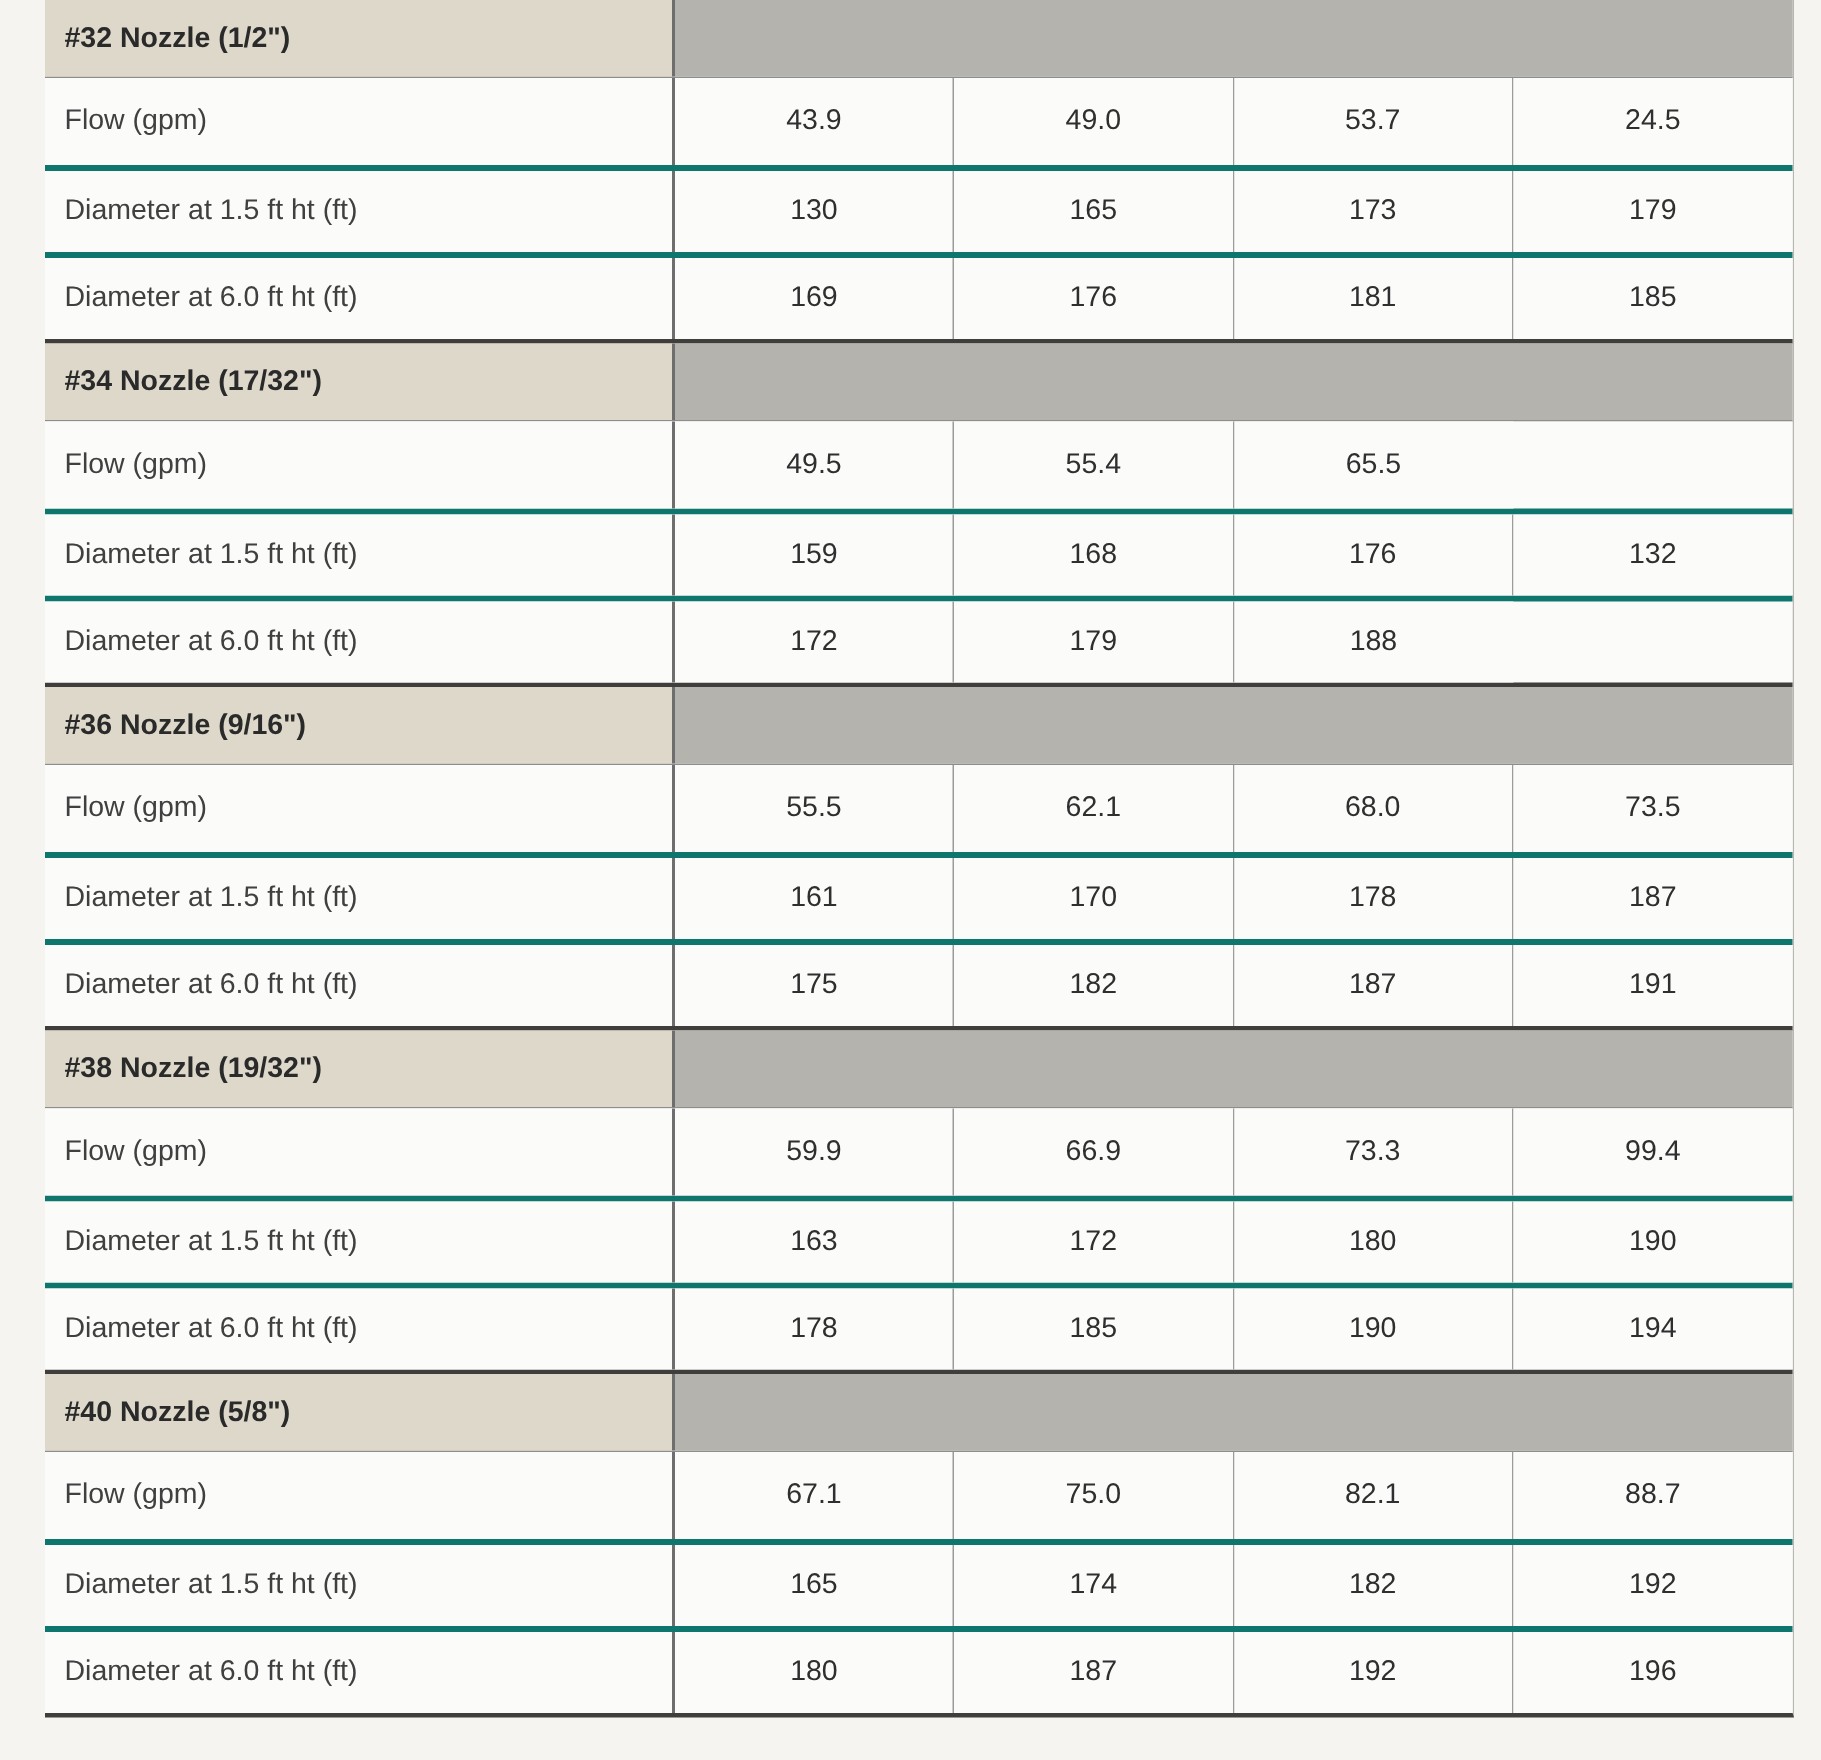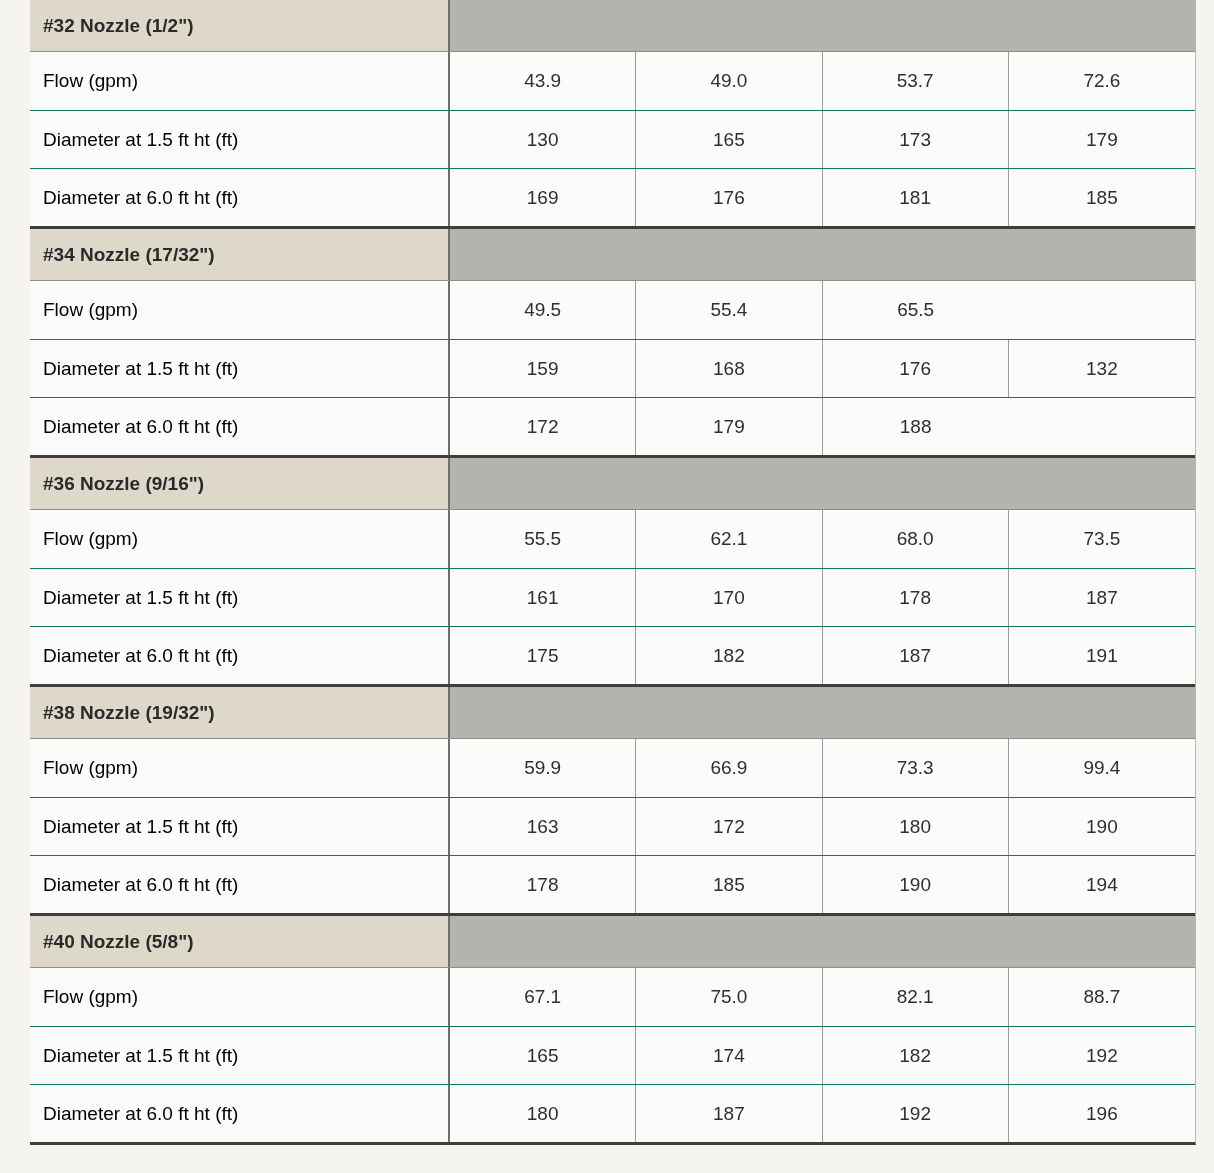--- a/index.html
+++ b/index.html
@@ -37,27 +37,27 @@
   .sec-header .header-fill {
     grid-column: 2 / -1;
     background: #b5b3ae;
   }
   .data-row {
     display: grid;
     grid-template-columns: 420px repeat(4, 1fr);
     height: 58px;
     background: #fbfbfa;
   }
-  .data-row + .data-row { border-top: 1px solid #0f766e; }
+  .data-row + .data-row { border-top: 4px solid #0f766e; }
   .data-row .label-cell {
     display: flex;
     align-items: center;
     padding-left: 13px;
     font-size: 19px;
-    color: #000000;
+    color: #404040;
     border-right: 2px solid #6e6e6e;
     background: #fbfbfa;
   }
   .data-row .value-cell {
     display: flex;
     align-items: center;
     justify-content: center;
     font-size: 19px;
     color: #2f2f2f;
     border-right: 1px solid #9b9b9b;
@@ -72,21 +72,21 @@
     <div class="section">
       <div class="sec-header">
         <div class="label-cell">#32 Nozzle (1/2")</div>
         <div class="header-fill"></div>
       </div>
       <div class="data-row">
         <div class="label-cell">Flow (gpm)</div>
         <div class="value-cell">43.9</div>
         <div class="value-cell">49.0</div>
         <div class="value-cell">53.7</div>
-        <div class="value-cell">72.6</div>
+        <div class="value-cell">24.5</div>
       </div>
       <div class="data-row">
         <div class="label-cell">Diameter at 1.5 ft ht (ft)</div>
         <div class="value-cell">130</div>
         <div class="value-cell">165</div>
         <div class="value-cell">173</div>
         <div class="value-cell">179</div>
       </div>
       <div class="data-row">
         <div class="label-cell">Diameter at 6.0 ft ht (ft)</div>

